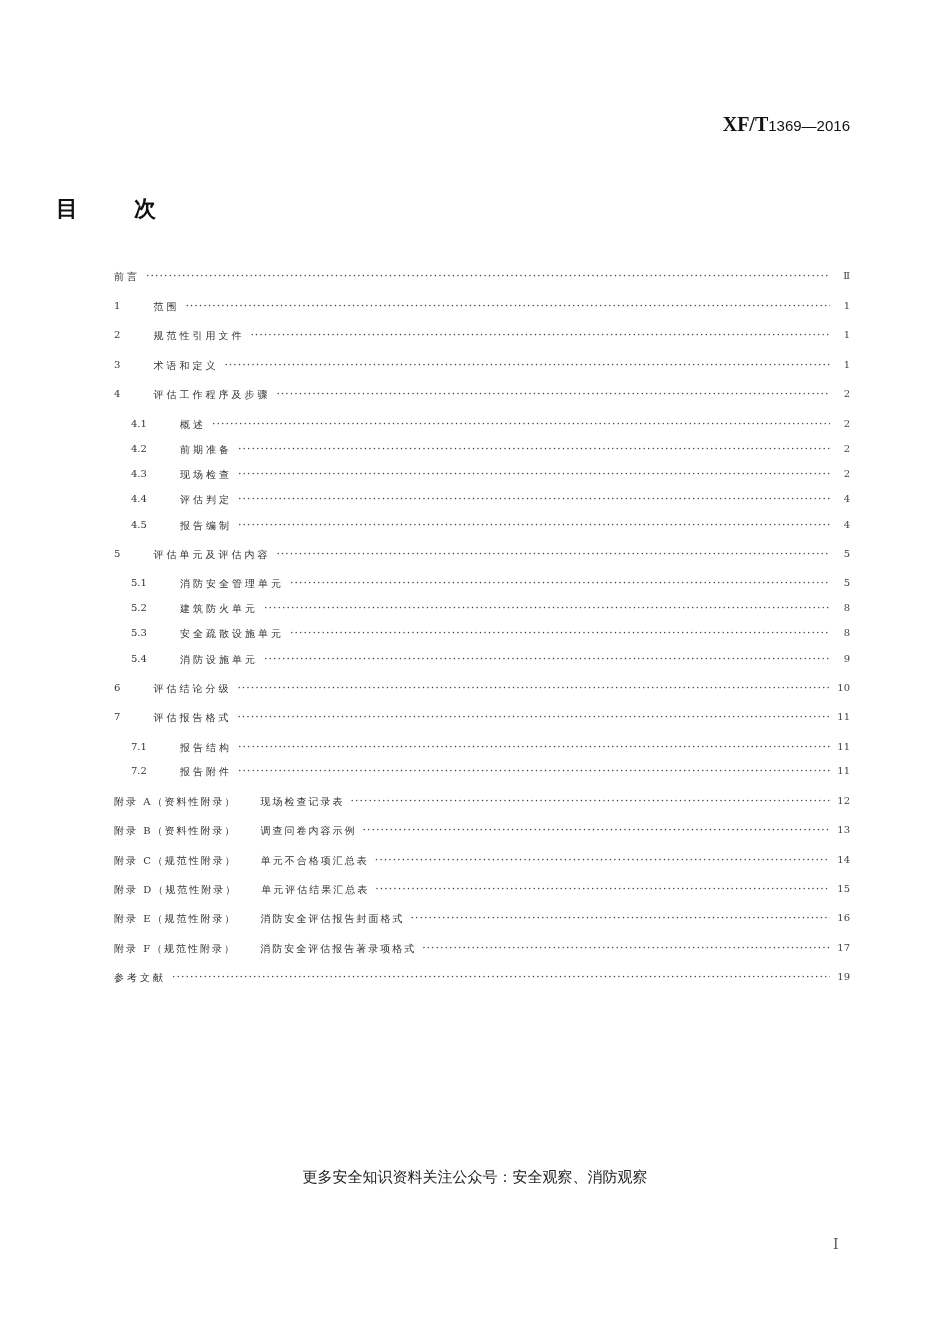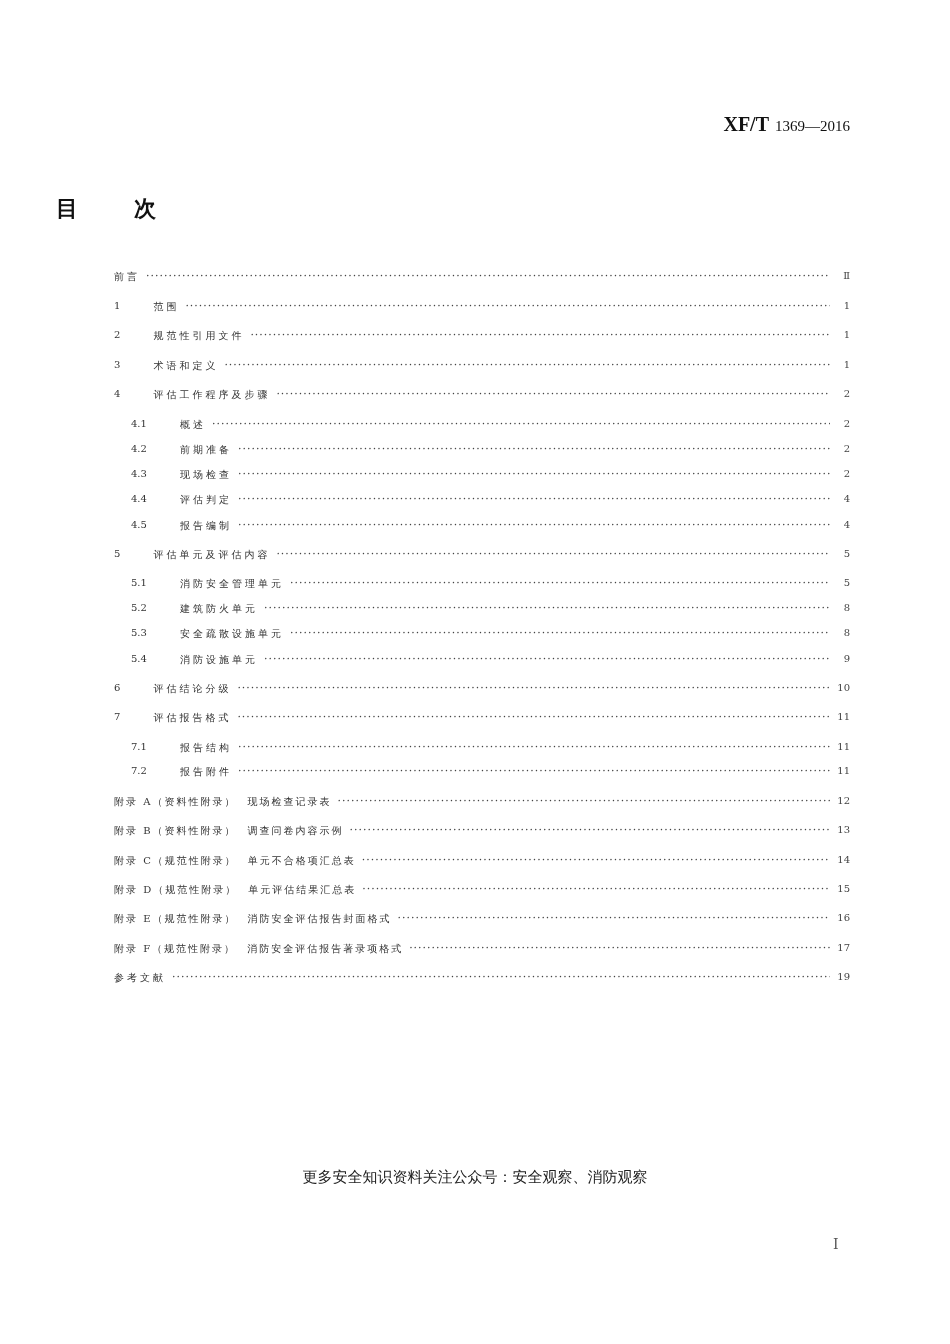--- a/index.html
+++ b/index.html
@@ -1,32 +1,32 @@
 <!DOCTYPE html>
 <html><head>
 <meta charset="utf-8">
 <style>
   html, body { margin:0; padding:0; background:#ffffff; }
   body { width:950px; height:1344px; position:relative; overflow:hidden;
          font-family:"DejaVu Serif", "Liberation Serif", serif; color:#222; }
   .std-code { position:absolute; top:113px; right:100px; font-size:15px; color:#111; }
   .std-code .bold { font-family:"Liberation Serif", serif; font-weight:bold; font-size:20px; }
-  .std-code .num { font-family:Liberation Serif, serif; margin-left:6px; }
+  .std-code .num { font-family:Liberation Sans, sans-serif; }
   .title { position:absolute; top:194px; left:0; width:950px; text-align:left;
            font-family:"DejaVu Sans", sans-serif; font-size:22px; font-weight:bold; letter-spacing:56px;
            padding-left:56px; box-sizing:border-box; color:#111; }
   .toc { position:absolute; left:114px; top:270px; width:736px; }
   .row { position:absolute; left:0; width:736px; height:24px; display:flex; 
          font-size:10px; color:#333; }
   .row.sub { left:17px; width:719px; }
   .num-col { white-space:nowrap; }
   .lbl { white-space:nowrap; letter-spacing:3px; margin-left:33px; }
   .row.nonum .lbl { margin-left:0; }
   .row.appx .lbl { margin-left:0; letter-spacing:2px; }
-  .row.appx .appx-title { margin-left:11px; letter-spacing:2px; white-space:nowrap;font-family:Liberation Mono, monospace; }
+  .row.appx .appx-title { margin-left:24px; letter-spacing:2px; white-space:nowrap;font-family:Liberation Mono, monospace; }
   .dots { flex:1; overflow:hidden; white-space:nowrap; margin:0 6px; color:#444; letter-spacing:1px;
           font-size:11px; }
   .dots::before { content:"··································································································································································"; }
   .pg { min-width:14px; text-align:right; white-space:nowrap; color:#444; }
   .footer-note { position:absolute; top:1168px; left:0; width:950px; text-align:center;
                  font-family:Liberation Serif, serif; font-size:15px; color:#222; }
   .page-num { position:absolute; top:1236px; left:833px; font-size:14px; color:#555; }
 </style>
 </head>
 <body>

